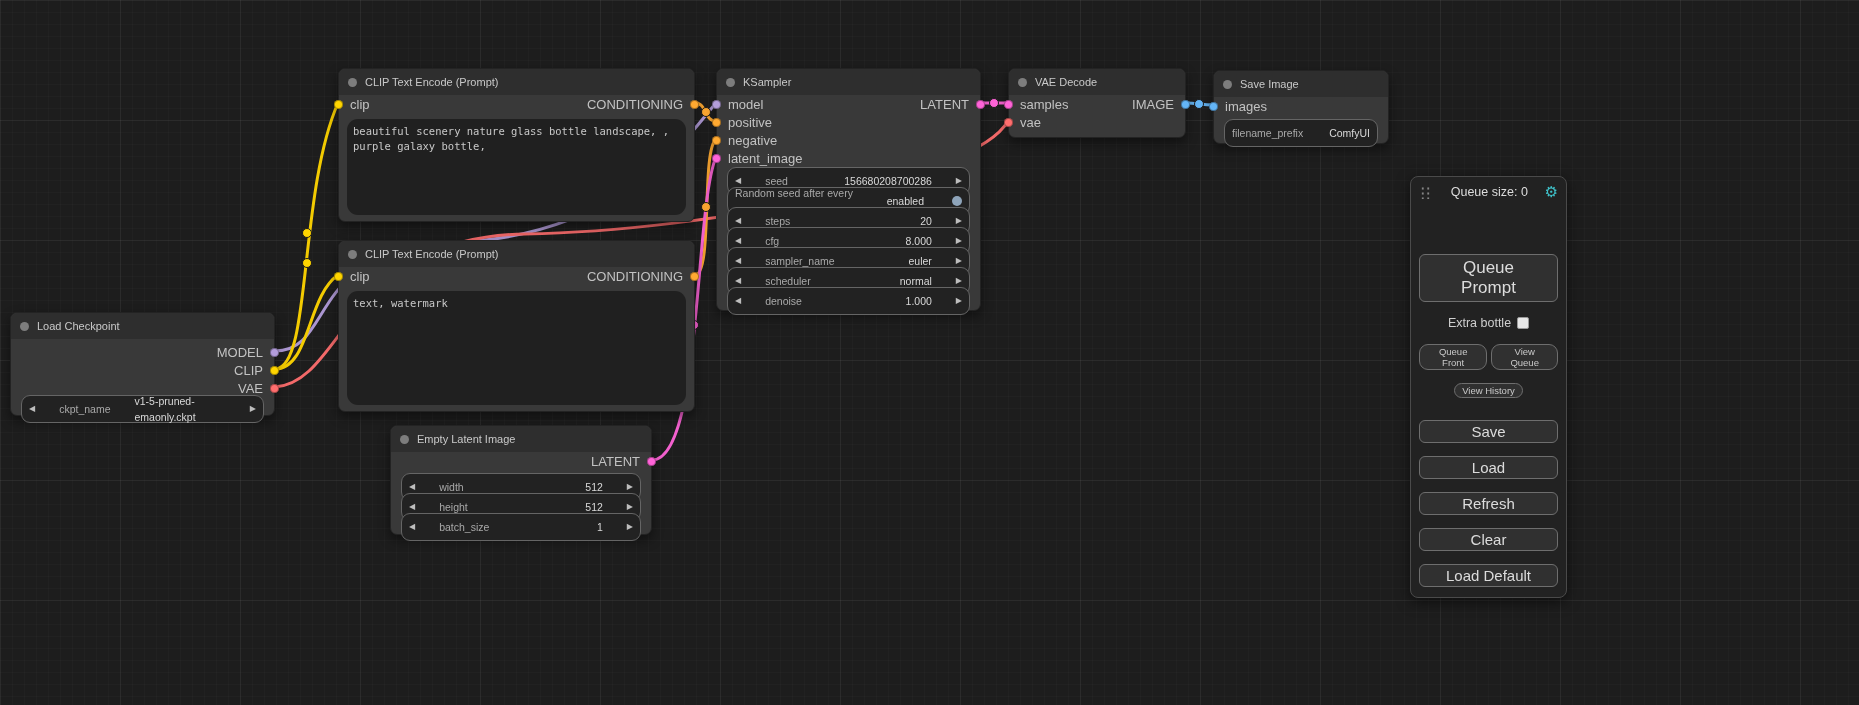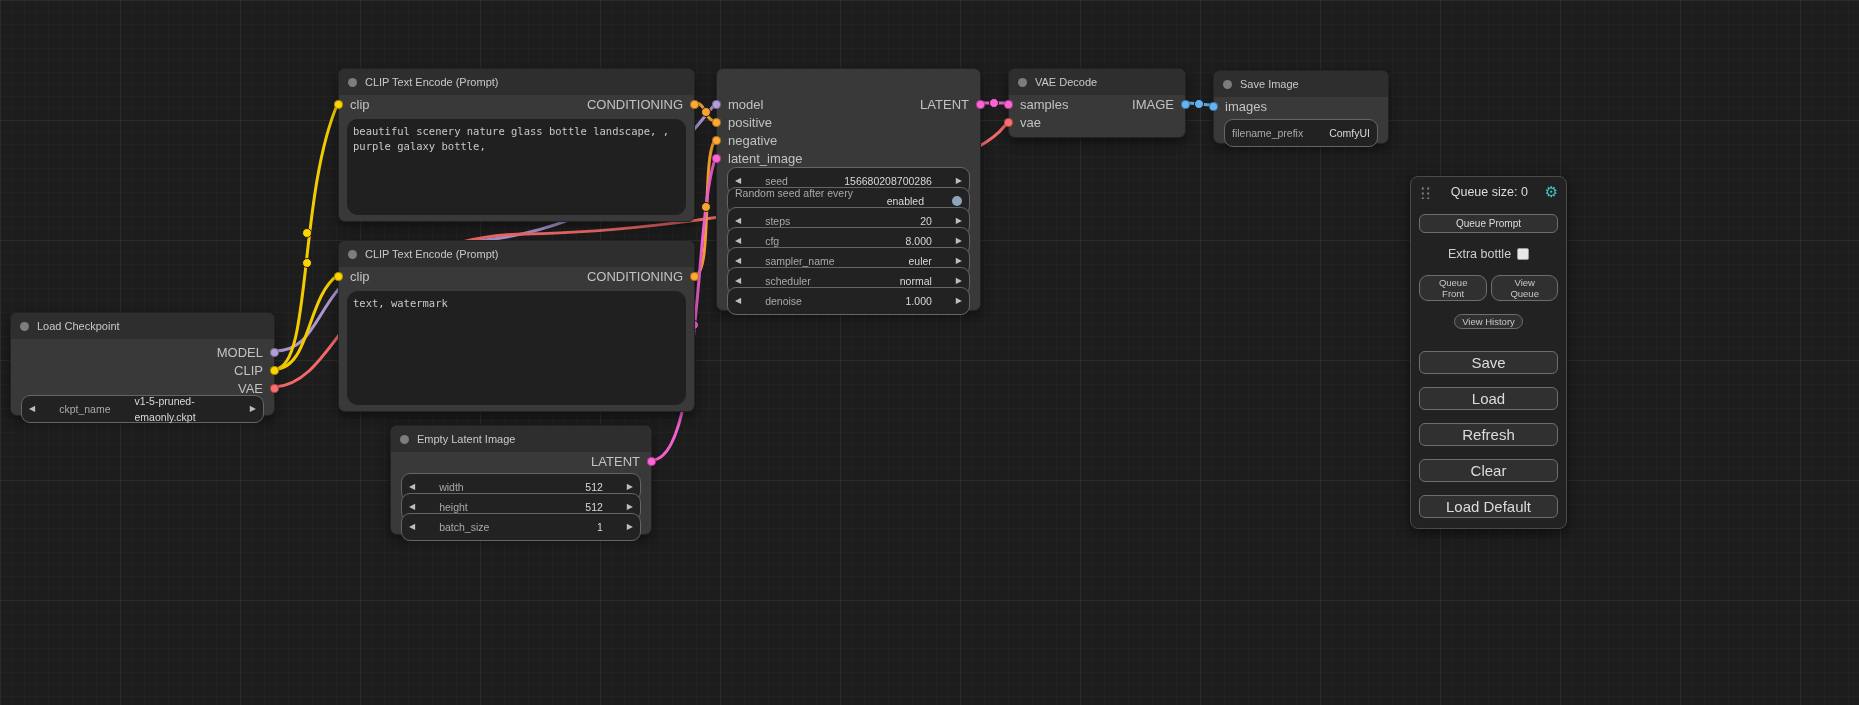--- a/index.html
+++ b/index.html
@@ -71,21 +71,21 @@
     background-image:radial-gradient(#858585 1.1px, transparent 1.3px);
     background-size:5.5px 5px; background-position:1px 1px;
   }
   .qsize { flex:1; text-align:center; }
   .gear { color:#3fc1c9; font-size:15px; flex:none; cursor:pointer; }
   .qbtn {
     background:#303030; border:1px solid #6e6e6e; border-radius:6px;
     color:#dcdcdc; text-align:center; font-size:15px;
     padding:2px 0; cursor:pointer;
   }
-  .qbtn.big { font-size:10px; padding:3px 16px; }
+  .qbtn.big { font-size:17px; padding:3px 16px;margin-top:40px; }
   .qbtn.gap-top { margin-top:9px; }
   .extra { display:flex; align-items:center; justify-content:center; gap:6px; color:#cfcfcf; font-size:12.5px; height:16px; }
   .checkbox { width:12px; height:12px; background:#e8e8e8; border:1px solid #9a9a9a; border-radius:2px; cursor:pointer; }
   .pillrow { display:flex; gap:4px; justify-content:center; }
   .pill {
     background:#303030; border:1px solid #6e6e6e; border-radius:9px;
     color:#c9c9c9; font-size:9.5px; padding:1px 7px; text-align:center; cursor:pointer;
   }
 </style>
 </head>
@@ -194,20 +194,24 @@
   </div>
   <div class="widget" style="top:87px">
     <span class="warrow">◀</span>
     <span>batch_size</span>
     <span class="wvalue">1</span>
     <span class="warrow">▶</span>
   </div>
 </div>
 
 <div class="node" style="left:716px; top:68px; width:265px; height:243px;">
+  <div class="node-title">
+    <span class="title-dot"></span>
+    <span>KSampler</span>
+  </div>
   <div class="port in" style="top:26px">
     <span class="dot c-model"></span>
     <span>model</span>
   </div>
   <div class="port in" style="top:44px">
     <span class="dot c-cond"></span>
     <span>positive</span>
   </div>
   <div class="port in" style="top:62px">
     <span class="dot c-cond"></span>

